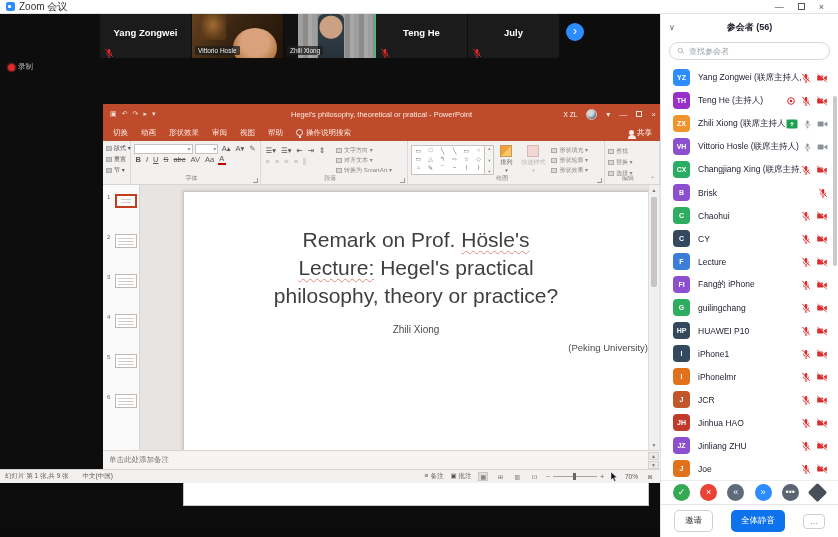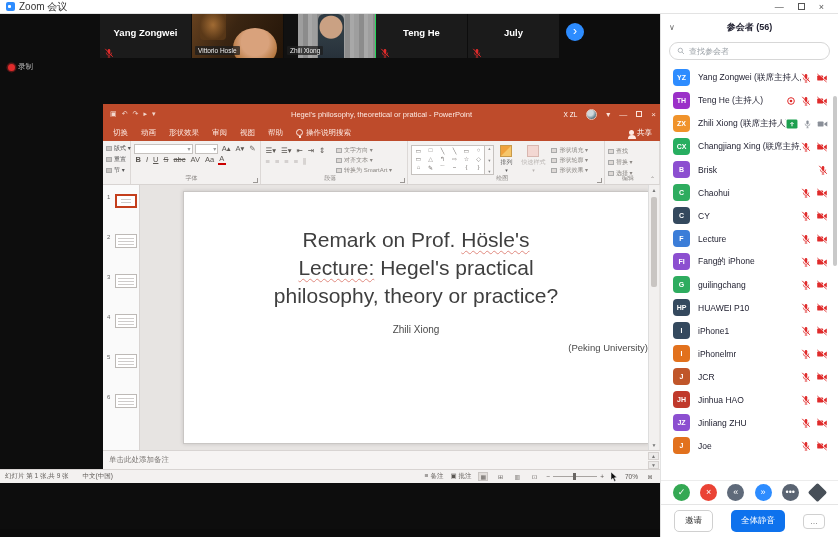--- a/index.html
+++ b/index.html
@@ -85,21 +85,21 @@
   
   .ppt-content { position:relative; height:265px; background:#e7e4e2; display:flex; }
   .thumbs { width:37px; background:#fafafa; border-right:1px solid #d8d4d2; padding-top:6px; overflow:hidden; }
   .thumb-item { display:flex; align-items:flex-start; gap:2px; padding:3px 2px 3px 4px; height:40px; }
   .thumb-num { font-size:6px; color:#6a6a6a; width:6px; }
   .thumb-box { width:23px; height:14px; background:#fff; border:1px solid #bdb9b6; position:relative; overflow:hidden; }
   .thumb-item.sel .thumb-box { border:2px solid #c43e1c; }
   .thumb-lines { position:absolute; left:2px; right:2px; top:3px; height:8px; background:repeating-linear-gradient(#cfcccb 0 1px,transparent 1px 3px); }
   .thumb-item.sel .thumb-lines { left:4px; right:4px; top:3px; height:5px; }
   .canvas { position:relative; flex:1; }
-  .slide { position:absolute; left:43px; top:6px; width:466px; height:253px; background:#fff; border:1px solid #c9c6c4; box-shadow:0 0 4px rgba(0,0,0,.15); }
+  .slide { position:absolute; left:43px; top:6px; width:466px; height:315px; background:#fff; border:1px solid #c9c6c4; box-shadow:0 0 4px rgba(0,0,0,.15); }
   .slide-title { margin-top:34px; text-align:center; color:#3f3f3f; font-size:21px; line-height:28px; font-weight:400; }
   .wavy { text-decoration:underline; text-decoration-style:wavy; text-decoration-color:#e08a80; text-decoration-thickness:1px; text-underline-offset:3px; }
   .slide-sub { margin-top:14px; text-align:center; color:#4a4a4a; font-size:10px; }
   .slide-sub2 { margin-top:7px; text-align:right; color:#4a4a4a; font-size:9.5px; }
   .vscroll { position:absolute; right:1px; top:0; width:11px; height:100%; background:#f2f0ef; border-left:1px solid #ddd; font-size:5px; color:#777; text-align:center; }
   .vthumb { position:absolute; left:2px; right:2px; top:12px; height:90px; background:#c9c5c2; border-radius:2px; }
   .vs-up { position:absolute; top:2px; left:0; right:0; }
   .vs-dn { position:absolute; bottom:2px; left:0; right:0; }
 
   
@@ -534,20 +534,38 @@
             </span>
             <span>
               <svg width="11" height="10" viewBox="0 0 26 24">
                 <rect x="1.5" y="6" width="14" height="12" rx="2" fill="#8a8f98"></rect>
                 <path d="M17.5 10.5l7-4.5v12l-7-4.5z" fill="#8a8f98"></path>
               </svg>
             </span>
           </span>
         </div>
         <div class="p-row">
+          <span class="p-avatar" style="background: rgb(140, 79, 208);">VH</span>
+          <span class="p-name">Vittorio Hosle (联席主持人)</span>
+          <span class="p-icons">
+            <span>
+              <svg width="9" height="10" viewBox="0 0 24 24">
+                <rect x="9" y="2.5" width="6" height="11" rx="3" fill="#8a8f98"></rect>
+                <path d="M5.5 11a6.5 6.5 0 0 0 13 0M12 17.5V22M9 22h6" fill="none" stroke="#8a8f98" stroke-width="1.8"></path>
+              </svg>
+            </span>
+            <span>
+              <svg width="11" height="10" viewBox="0 0 26 24">
+                <rect x="1.5" y="6" width="14" height="12" rx="2" fill="#8a8f98"></rect>
+                <path d="M17.5 10.5l7-4.5v12l-7-4.5z" fill="#8a8f98"></path>
+              </svg>
+            </span>
+          </span>
+        </div>
+        <div class="p-row">
           <span class="p-avatar" style="background: rgb(39, 174, 96);">CX</span>
           <span class="p-name">Changjiang Xing (联席主持人)</span>
           <span class="p-icons">
             <span>
               <svg width="10" height="10" viewBox="0 0 24 24">
                 <rect x="9" y="2.5" width="6" height="11" rx="3" fill="#E02B2B"></rect>
                 <path d="M5.5 11a6.5 6.5 0 0 0 13 0M12 17.5V22M9 22h6" fill="none" stroke="#E02B2B" stroke-width="1.8"></path>
                 <line x1="3" y1="2" x2="21" y2="21" stroke="#E02B2B" stroke-width="2.4"></line>
               </svg>
             </span>

